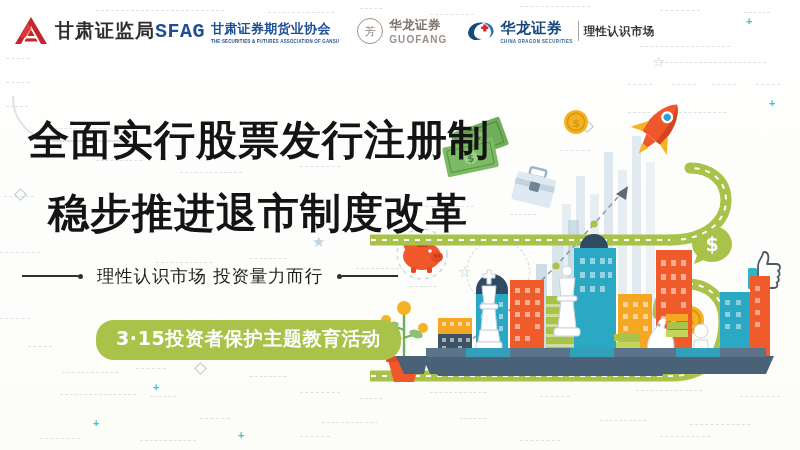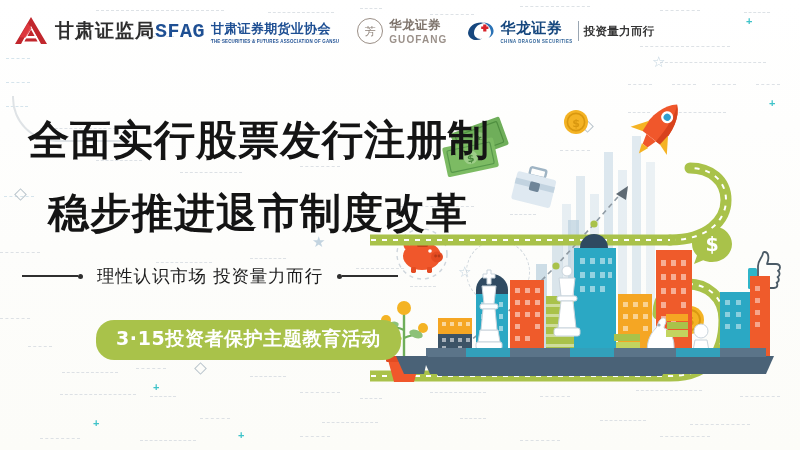--- a/index.html
+++ b/index.html
@@ -212,21 +212,21 @@
                    C24.4 16 25.2 14 25 12 C24.6 7.6 21.6 4.2 17.5 2.4 Z" fill="#2a72b5"></path>
           <path d="M17.2 4.6 L20.4 4.6 L20.4 6.6 L22.4 6.6 L22.4 9 L20.4 9 L20.4 11.4
                    L17.2 11.4 L17.2 9 L15.2 9 L15.2 6.6 L17.2 6.6 Z" fill="#d8232a"></path>
         </svg>
       </div>
       <div>
         <div class="cd-cn">华龙证券</div>
         <div class="cd-en">CHINA DRAGON SECURITIES</div>
       </div>
       <div class="cd-bar"></div>
-      <span class="cd-edu">投资量力而行</span>
+      <span class="cd-edu">理性认识市场</span>
     </div>
   </div>
 
   <div id="illo">
     <svg viewBox="0 0 430 350" width="430" height="350">
 
       <g opacity="0.55">
         <rect x="192" y="160" width="9" height="150" fill="#d6e3ec"></rect>
         <rect x="206" y="132" width="9" height="178" fill="#cadbe7"></rect>
         <rect x="220" y="150" width="9" height="160" fill="#d6e3ec"></rect>

